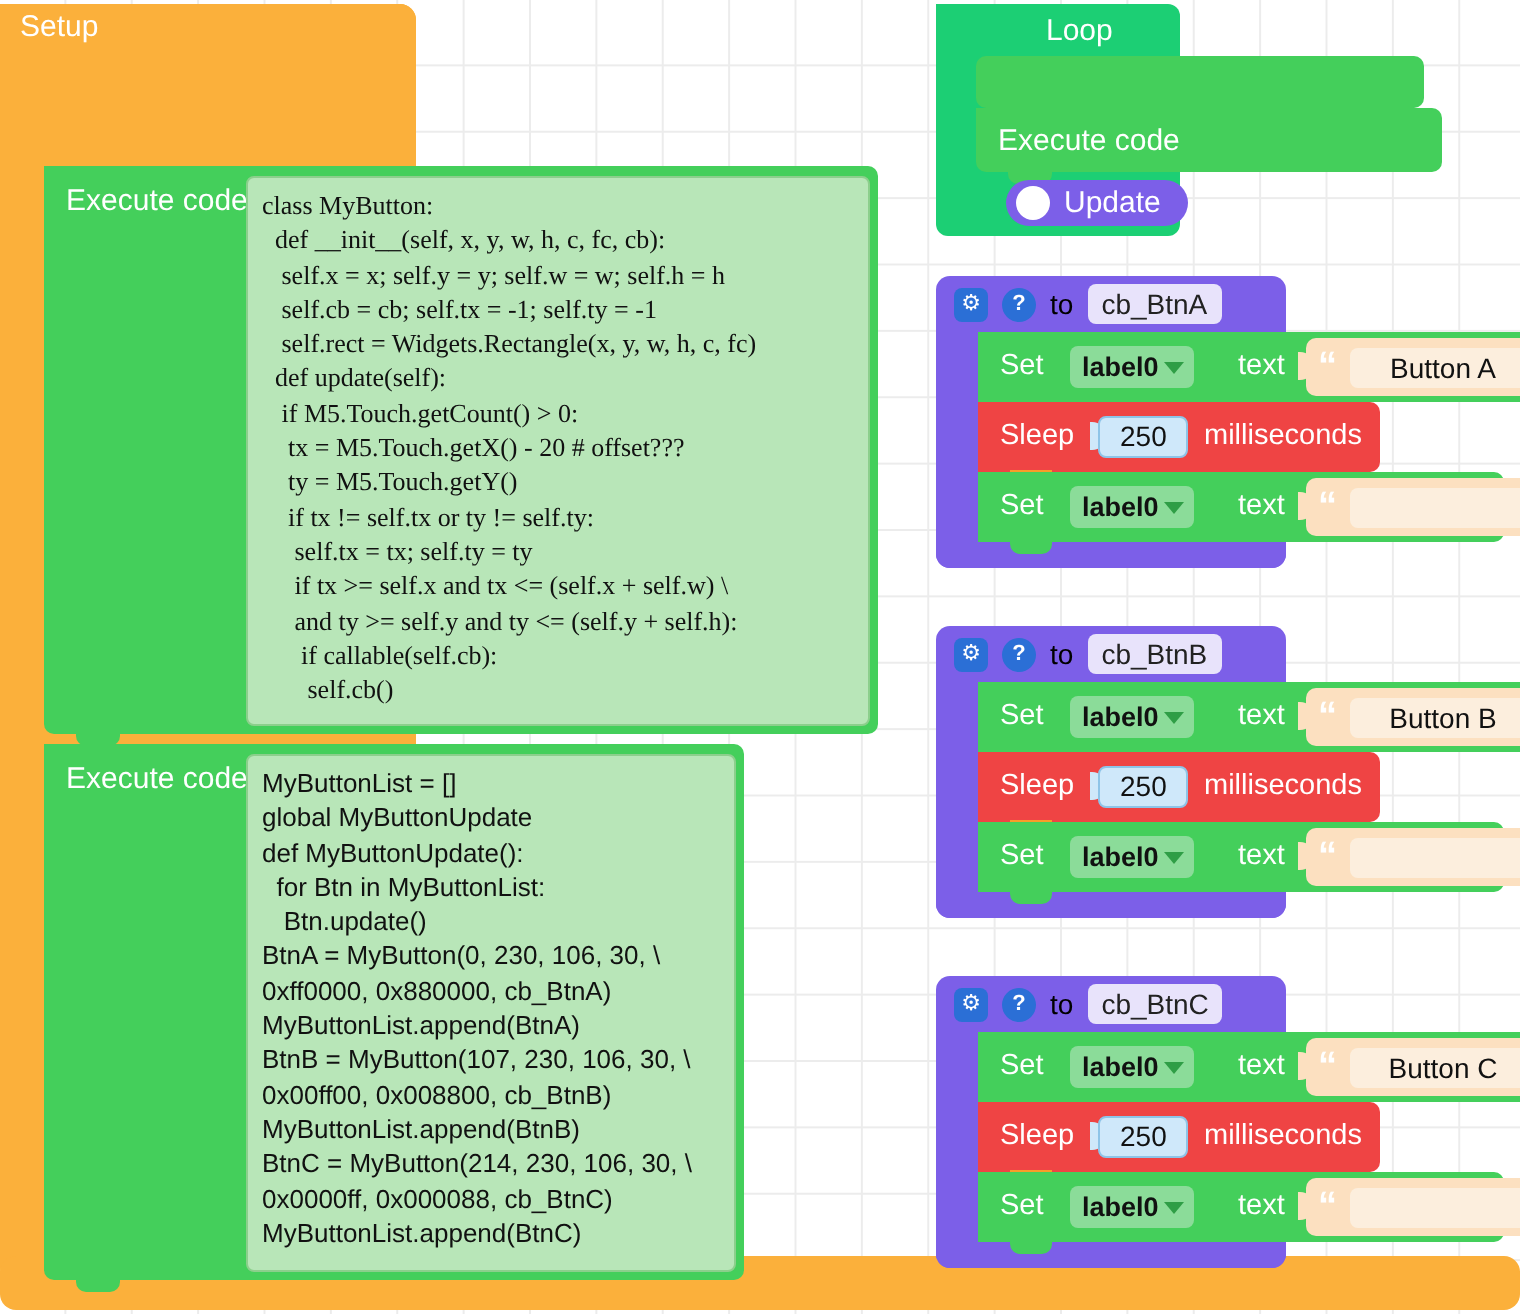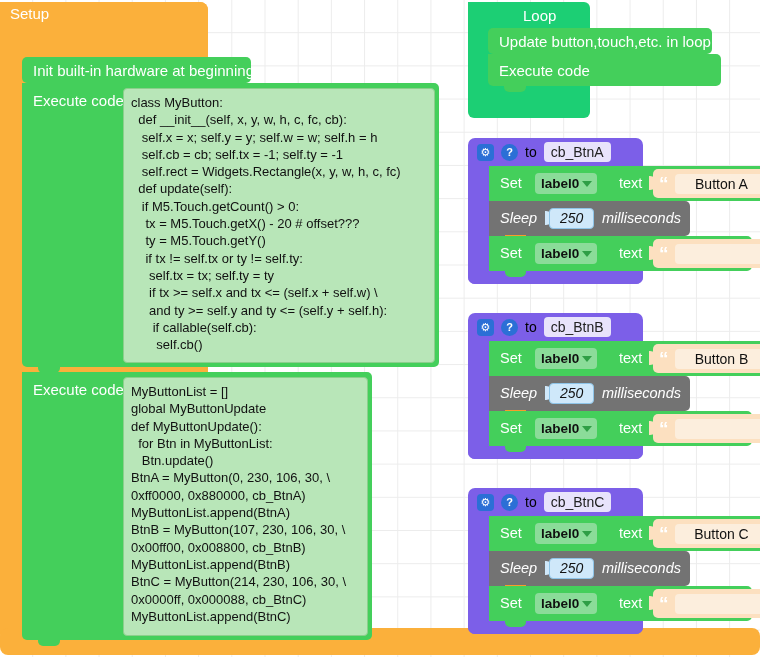--- a/index.html
+++ b/index.html
@@ -120,21 +120,21 @@
     font-family: "Liberation Sans", sans-serif;
     font-size: 13px;
     line-height: 17.3px;
     white-space: pre;
     padding: 5px 7px 5px 7px;
     box-sizing: border-box;
     overflow: hidden;
   }
   #code1 {
     left: 123px; top: 88px;
-    width: 312px; height: 275px;
+    width: 312px; height: 275px; font-family: Liberation Serif, serif;
   }
   #code2 {
     left: 123px; top: 377px;
     width: 245px; height: 259px;
   }
 
   
   #loop-block {
     left: 468px; top: 2px;
     width: 122px; height: 116px;
@@ -225,21 +225,21 @@
     padding: 3px 7px;
   }
 
   
   .row {
     position: absolute;
     height: 35px;
     box-sizing: border-box;
   }
   .row.green-row { background: #44cf5b; border-radius: 0 5px 5px 0; }
-  .row.orange-row { background: #737373; border-radius: 0 5px 5px 0; font-style: italic; }
+  .row.orange-row { background: #ef4444; border-radius: 0 5px 5px 0; }
   .row .rtxt {
     color: #ffffff;
     font-size: 14.5px;
     line-height: 35px;
     white-space: nowrap;
     position: absolute;
   }
   .dropdown {
     position: absolute;
     top: 7px;
@@ -326,24 +326,20 @@
 <div class="canvas">
 
   <div class="blk" id="setup-left"></div>
   <div class="blk" id="setup-foot"></div>
 
   <div class="blk" style="left:0px;top:2px;width:208px;height:26px;background:#fbb03b;border-radius:0 8px 0 0;"></div>
 
   <div class="blk lbl" id="setup-title">Setup</div>
 
 
-  <div class="blk green" id="init-hw">
-    <span class="lbl">Init built-in hardware at beginning</span>
-    <span class="notch" style="left:16px;bottom:-6px;background:#44cf5b;"></span>
-  </div>
 
   <div class="blk green" id="exec1">
     <span class="lbl" id="exec1-label" style="left:11px;top:10px;">Execute code</span>
     <span class="notch" style="left:16px;bottom:-6px;background:#44cf5b;"></span>
   </div>
   <div class="codebox" id="code1">class MyButton:
   def __init__(self, x, y, w, h, c, fc, cb):
    self.x = x; self.y = y; self.w = w; self.h = h
    self.cb = cb; self.tx = -1; self.ty = -1
    self.rect = Widgets.Rectangle(x, y, w, h, c, fc)
@@ -375,29 +371,34 @@
 MyButtonList.append(BtnB)
 BtnC = MyButton(214, 230, 106, 30, \
 0x0000ff, 0x000088, cb_BtnC)
 MyButtonList.append(BtnC)</div>
 
   <div class="blk" id="loop-block">
     <span class="lbl" id="loop-title">Loop</span>
   </div>
 
   <div class="blk" id="loop-update-banner">
-    <span class="lbl">Update button,touch,etc. in loop</span>
     <span class="notch" style="left:16px;bottom:-6px;background:#44cf5b;"></span>
   </div>
 
   <div class="blk" id="loop-exec">
     <span class="lbl">Execute code</span>
     <span class="notch" style="left:16px;bottom:-6px;background:#44cf5b;"></span>
   </div>
 
+  <div class="blk" id="loop-update-pill">
+    <span class="pill-purple">
+      <span class="pill-dot"></span>
+      <span class="ptxt">Update</span>
+    </span>
+  </div>
 
   <div class="cbwrap" style="left:468px;top:138px;height:146px;">
     <div class="cb-header">
       <span class="icon-sq">⚙</span>
       <span class="icon-circ">?</span>
       <span class="cb-to">to</span>
       <span class="cb-name">cb_BtnA</span>
     </div>
   </div>
   <div class="blk" style="left:468px;top:266px;width:175px;height:18px;background:#7c5fe8;border-radius:0 0 7px 7px;"></div>

